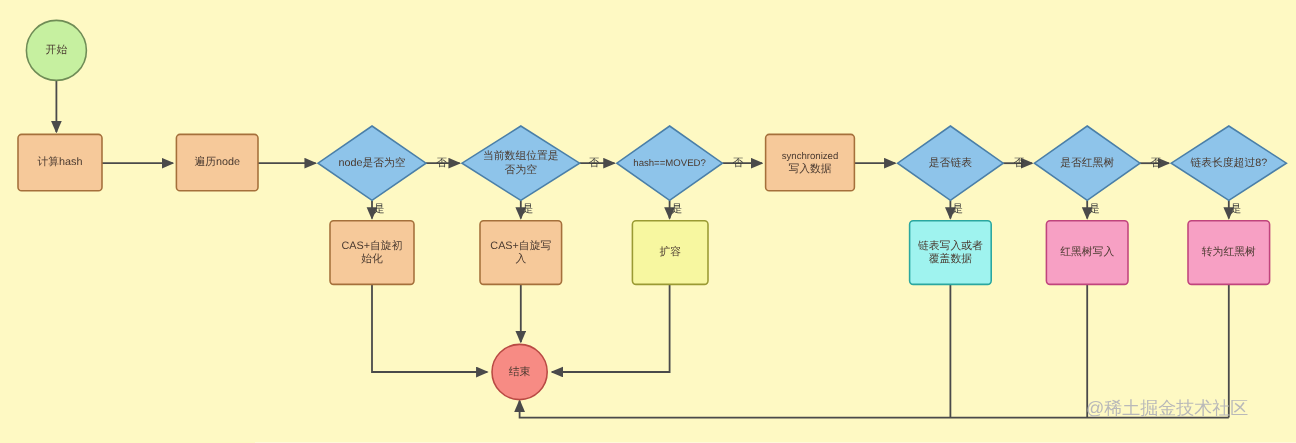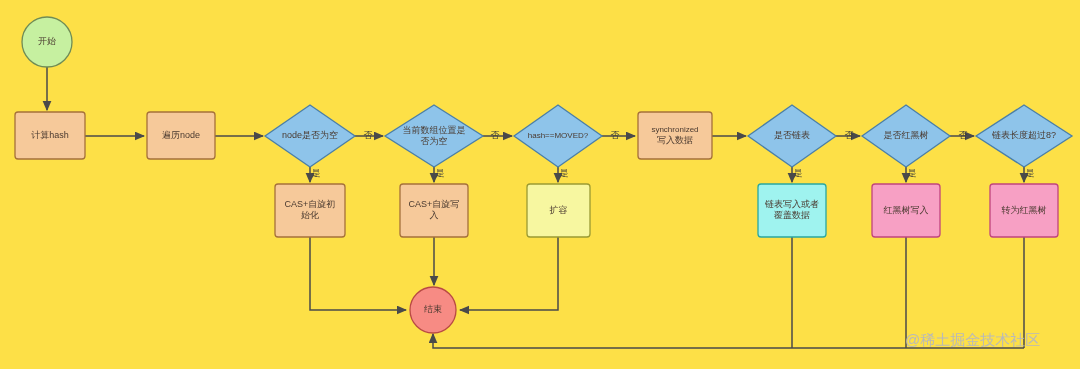--- a/index.html
+++ b/index.html
@@ -7,21 +7,21 @@
     padding: 0;
     background: #ffffff;
   }
   body {
     font-family: "Liberation Sans", "DejaVu Sans", sans-serif;
   }
   #canvas-root {
     position: relative;
     width: 1080px;
     height: 369px;
-    background: #fde047;
+    background: #fef9c3;
     overflow: hidden;
   }
   #flow-svg {
     position: absolute;
     left: 0;
     top: 0;
     width: 1080px;
     height: 369px;
   }
   .node-label {

